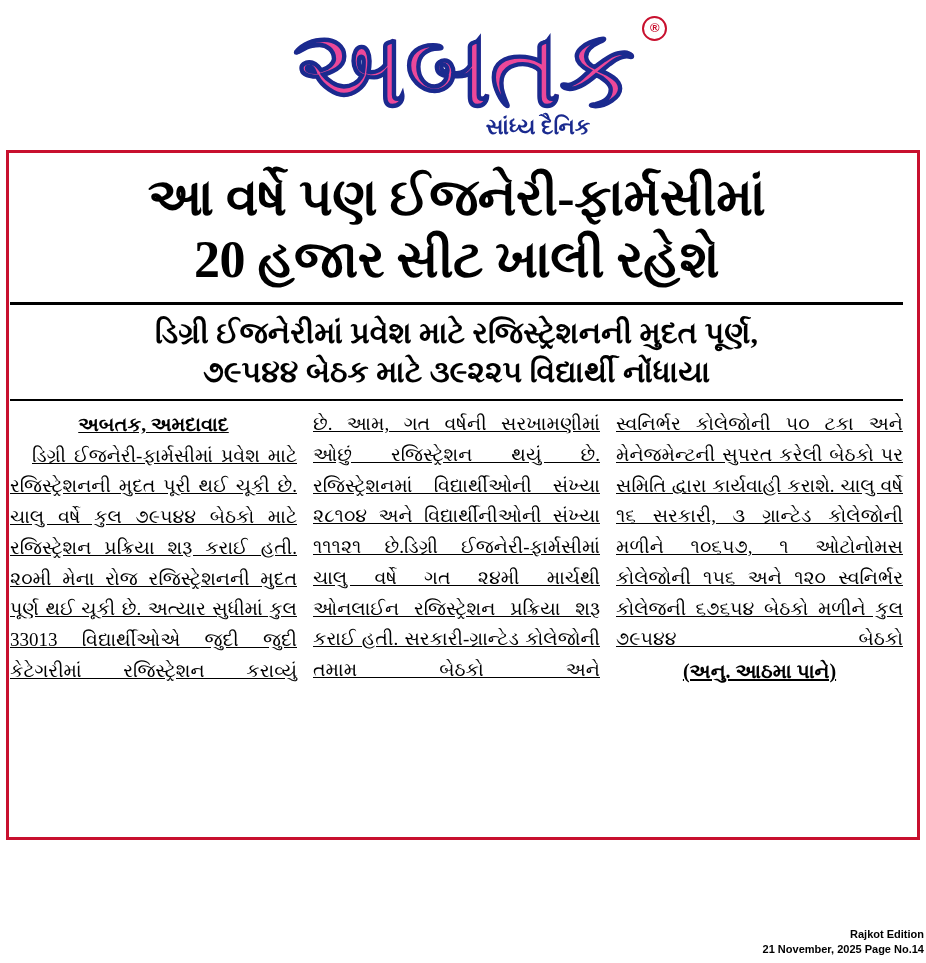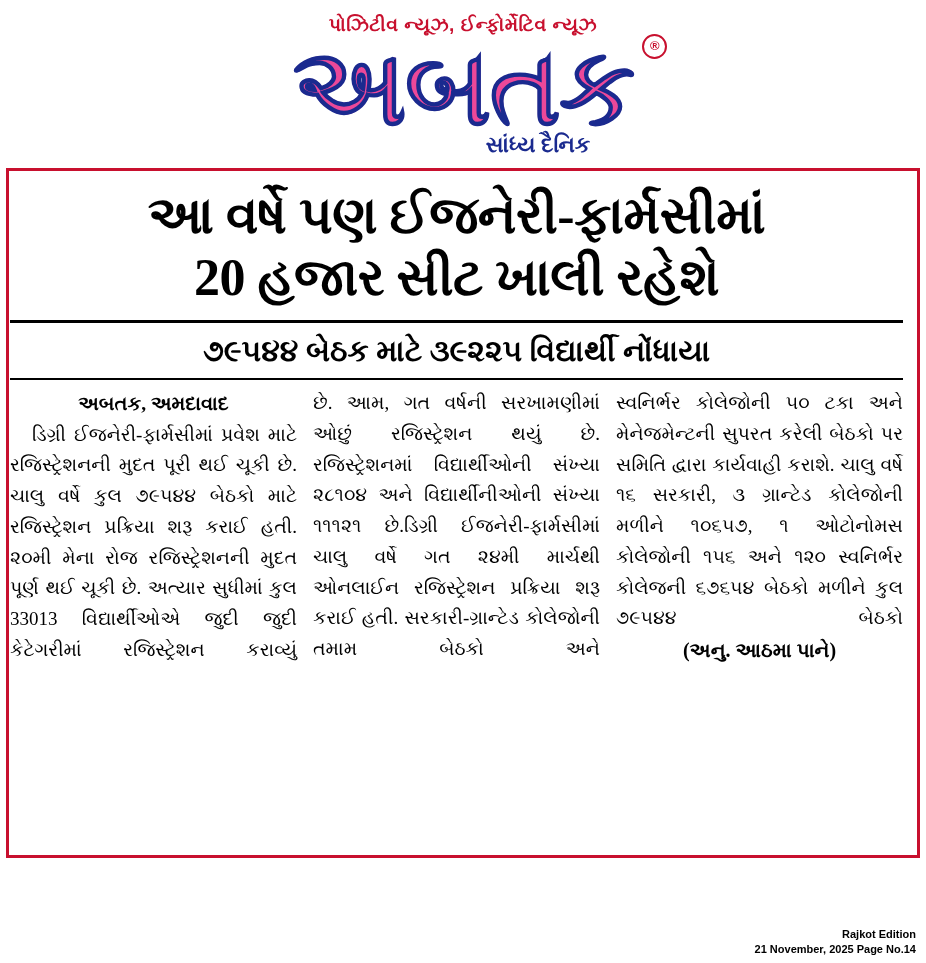--- a/index.html
+++ b/index.html
@@ -107,20 +107,21 @@
   .subhead .s2 { display: block; }
   .rule-thin {
     border-top: 2px solid #000;
     margin: 8px 0 8px 0;
   }
 
   
   .columns {
     display: flex;
     gap: 16px;
+    text-decoration: underline;
   }
   .col {
     flex: 1 1 0;
     font-family: "Liberation Serif", serif;
     font-size: 19px;
     line-height: 1.62;
     text-align: justify;
     text-align-last: justify;
     color: #000;
   }
@@ -141,54 +142,54 @@
     font-weight: bold;
     text-align: right;
     text-align-last: center;
     font-size: 20px;
     margin-top: 2px;
   }
 
   
   .footer {
     position: absolute;
-    right: 10px;
+    right: 2px;
     bottom: 6px;
     text-align: right;
     font-family: "Liberation Sans", sans-serif;
     font-size: 11px;
     font-weight: bold;
     line-height: 1.35;
     color: #000;
   }
 </style>
 </head>
 <body>
 
 <div class="page">
 
   <div class="masthead">
-    <div class="masthead-tagline">પોઝિટીવ ન્યૂઝ, ઈન્ફોર્મેટિવ ન્યૂઝ</div>
     <div class="masthead-logo-wrap">
       <div class="masthead-logo">અબતક</div>
       <div class="reg-mark">®</div>
     </div>
     <div class="masthead-sub">સાંધ્ય દૈનિક</div>
   </div>
 
   <div class="article-box">
 
     <div class="headline">
       <span>આ વર્ષે પણ ઈજનેરી-ફાર્મસીમાં</span>
       <span class="l2">20 હજાર સીટ ખાલી રહેશે</span>
     </div>
 
     <div class="rule-thick"></div>
 
     <div class="subhead">
+      <span>ડિગ્રી ઈજનેરીમાં પ્રવેશ માટે રજિસ્ટ્રેશનની મુદત પૂર્ણ,</span>
       <span class="s2">૭૯૫૪૪ બેઠક માટે ૩૯૨૨૫ વિદ્યાર્થી નોંધાયા</span>
     </div>
 
     <div class="rule-thin"></div>
 
     <div class="columns">
 
       <div class="col">
         <p class="byline">અબતક, અમદાવાદ</p>
         <p class="indent">ડિગ્રી ઈજનેરી-ફાર્મસીમાં પ્રવેશ માટે રજિસ્ટ્રેશનની મુદત પૂરી થઈ ચૂકી છે. ચાલુ વર્ષે કુલ ૭૯૫૪૪ બેઠકો માટે રજિસ્ટ્રેશન પ્રક્રિયા શરૂ કરાઈ હતી. ૨૦મી મેના રોજ રજિસ્ટ્રેશનની મુદત પૂર્ણ થઈ ચૂકી છે. અત્યાર સુધીમાં કુલ 33013 વિદ્યાર્થીઓએ જુદી જુદી કેટેગરીમાં રજિસ્ટ્રેશન કરાવ્યું</p>

